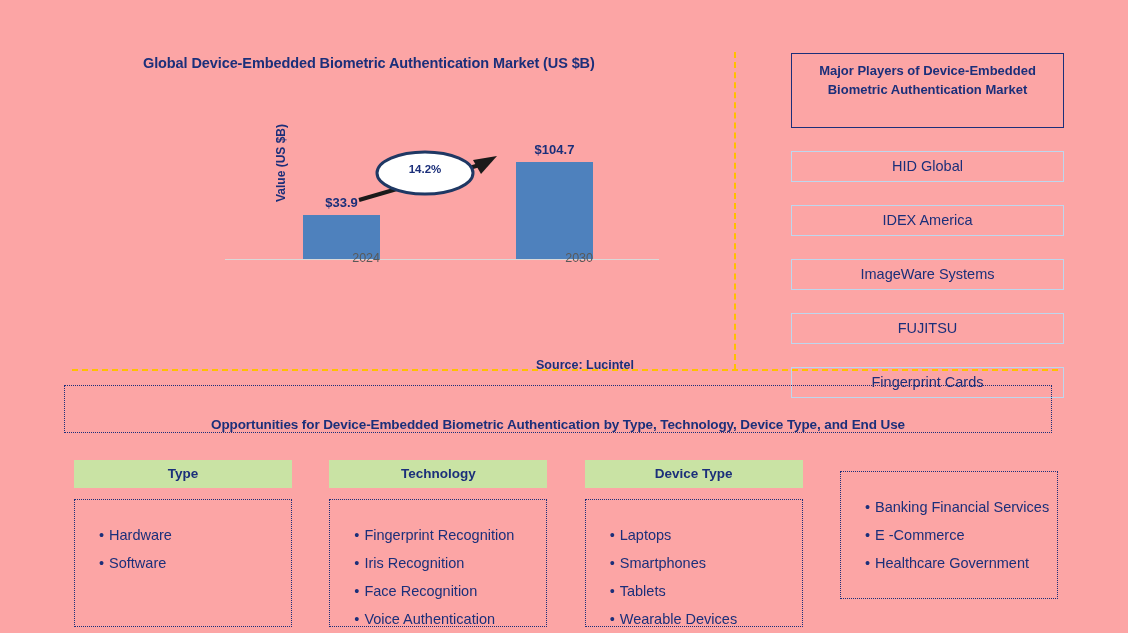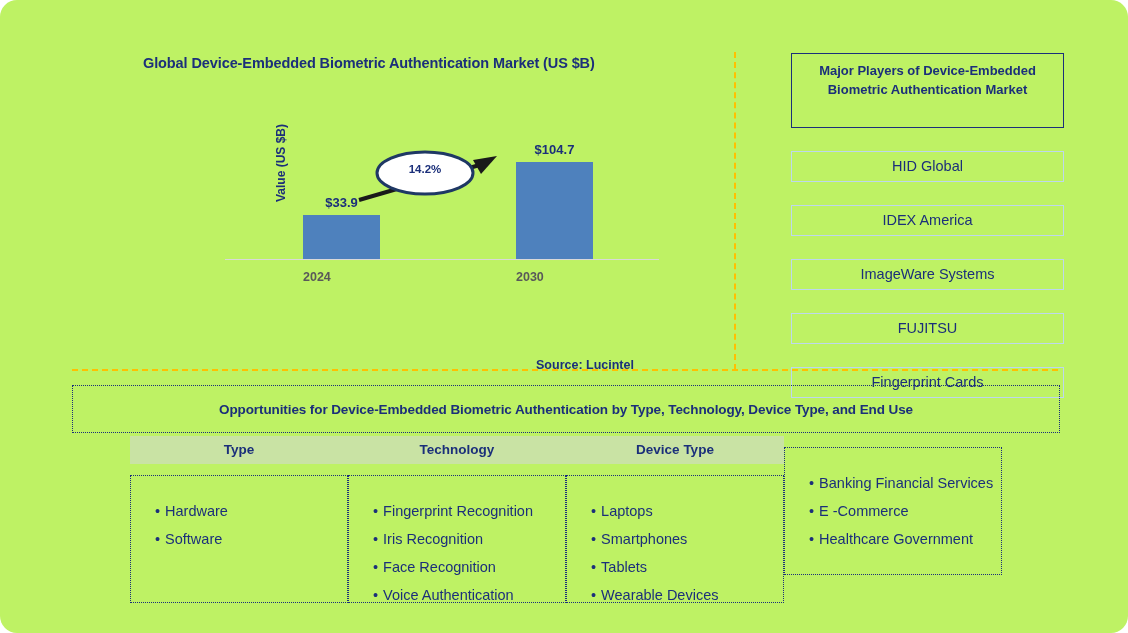--- a/index.html
+++ b/index.html
@@ -10,22 +10,21 @@
   body {
     width: 1128px;
     height: 633px;
     position: relative;
     font-family: "Liberation Sans", sans-serif;
     overflow: hidden;
   }
   .page {
     position: absolute;
     inset: 0;
-    background: #bef264;
-    border-radius: 17px;
+    background: #fca5a5;
   }
 
   
   #chart-title {
     position: absolute;
     left: 143px;
     top: 55px;
     width: 560px;
     font-size: 14.5px;
     font-weight: bold;
@@ -78,25 +77,25 @@
     font-weight: bold;
     color: #1b2f7a;
     text-align: center;
     white-space: nowrap;
   }
   #value-2024 { left: 78px;  width: 77px; top: 75px; }
   #value-2030 { left: 291px; width: 77px; top: 22px; }
 
   .x-tick {
     position: absolute;
-    top: 150px;
+    top: 131px;
     font-size: 12.5px;
-    font-weight: bold;
+    font-weight: normal;
     color: #595959;
-    text-align: left;
+    text-align: right;
     white-space: nowrap;
   }
   #tick-2024 { left: 78px;  width: 77px; }
   #tick-2030 { left: 291px; width: 77px; }
 
   #cagr-annotation {
     position: absolute;
     left: 130px;
     top: 18px;
     width: 145px;
@@ -168,44 +167,44 @@
     text-align: center;
     font-size: 14.5px;
     color: #1b2f7a;
     white-space: nowrap;
     overflow: hidden;
   }
 
   
   #opportunities-banner {
     position: absolute;
-    left: 72px;
+    left: 64px;
     top: 385px;
     width: 986px;
     height: 46px;
     border: 1.5px dotted #1b2f7a;
     display: flex;
-    align-items: center;
+    align-items: flex-end;
     justify-content: center;
   }
   #opportunities-banner-text {
     font-size: 13.5px;
     font-weight: bold;
     color: #1b2f7a;
     letter-spacing: -0.1px;
     white-space: nowrap;
   }
 
   #columns {
     position: absolute;
     left: 74px;
-    top: 436px;
+    top: 460px;
     width: 984px;
     display: flex;
-    justify-content: center;
+    justify-content: space-between;
   }
   .column { width: 218px; }
   .column-header {
     background: #c9e3a4;
     text-align: center;
     font-size: 13.5px;
     font-weight: bold;
     color: #1b2f7a;
     padding: 6px 2px 7px;
     white-space: nowrap;

